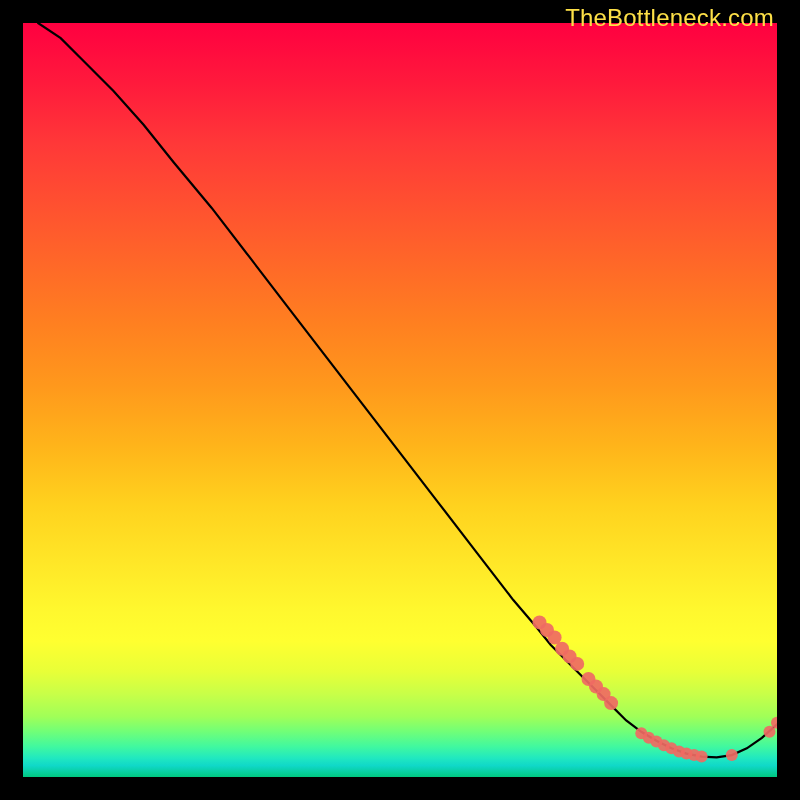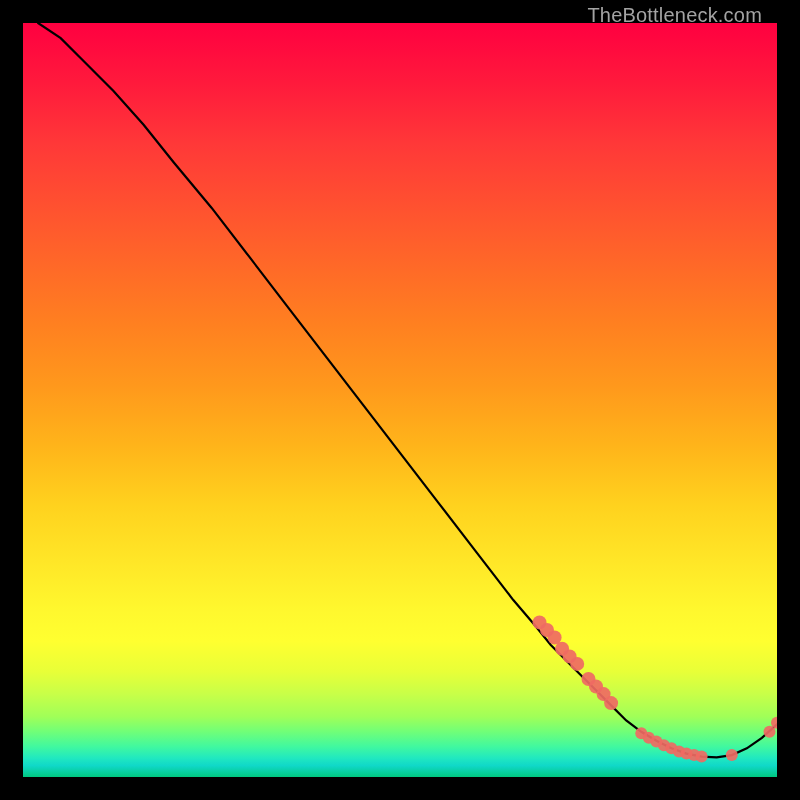--- a/index.html
+++ b/index.html
@@ -43,23 +43,23 @@
       #70ff78 94%,
       #40f8a0 96%,
       #20e8c0 97.5%,
       #10d8c8 98.5%,
       #00c880 100%
     );
   }
   .watermark {
     position: absolute;
     top: 4px;
-    right: 38px;
-    color: #a3a3a3;
-    font-size: 20px;
+    right: 26px;
+    color: #fde047;
+    font-size: 24px;
     font-weight: 500;
     letter-spacing: 0.2px;
   }
   svg.curve {
     position: absolute;
     left: 23px;
     top: 23px;
     width: 754px;
     height: 754px;
     pointer-events: none;

